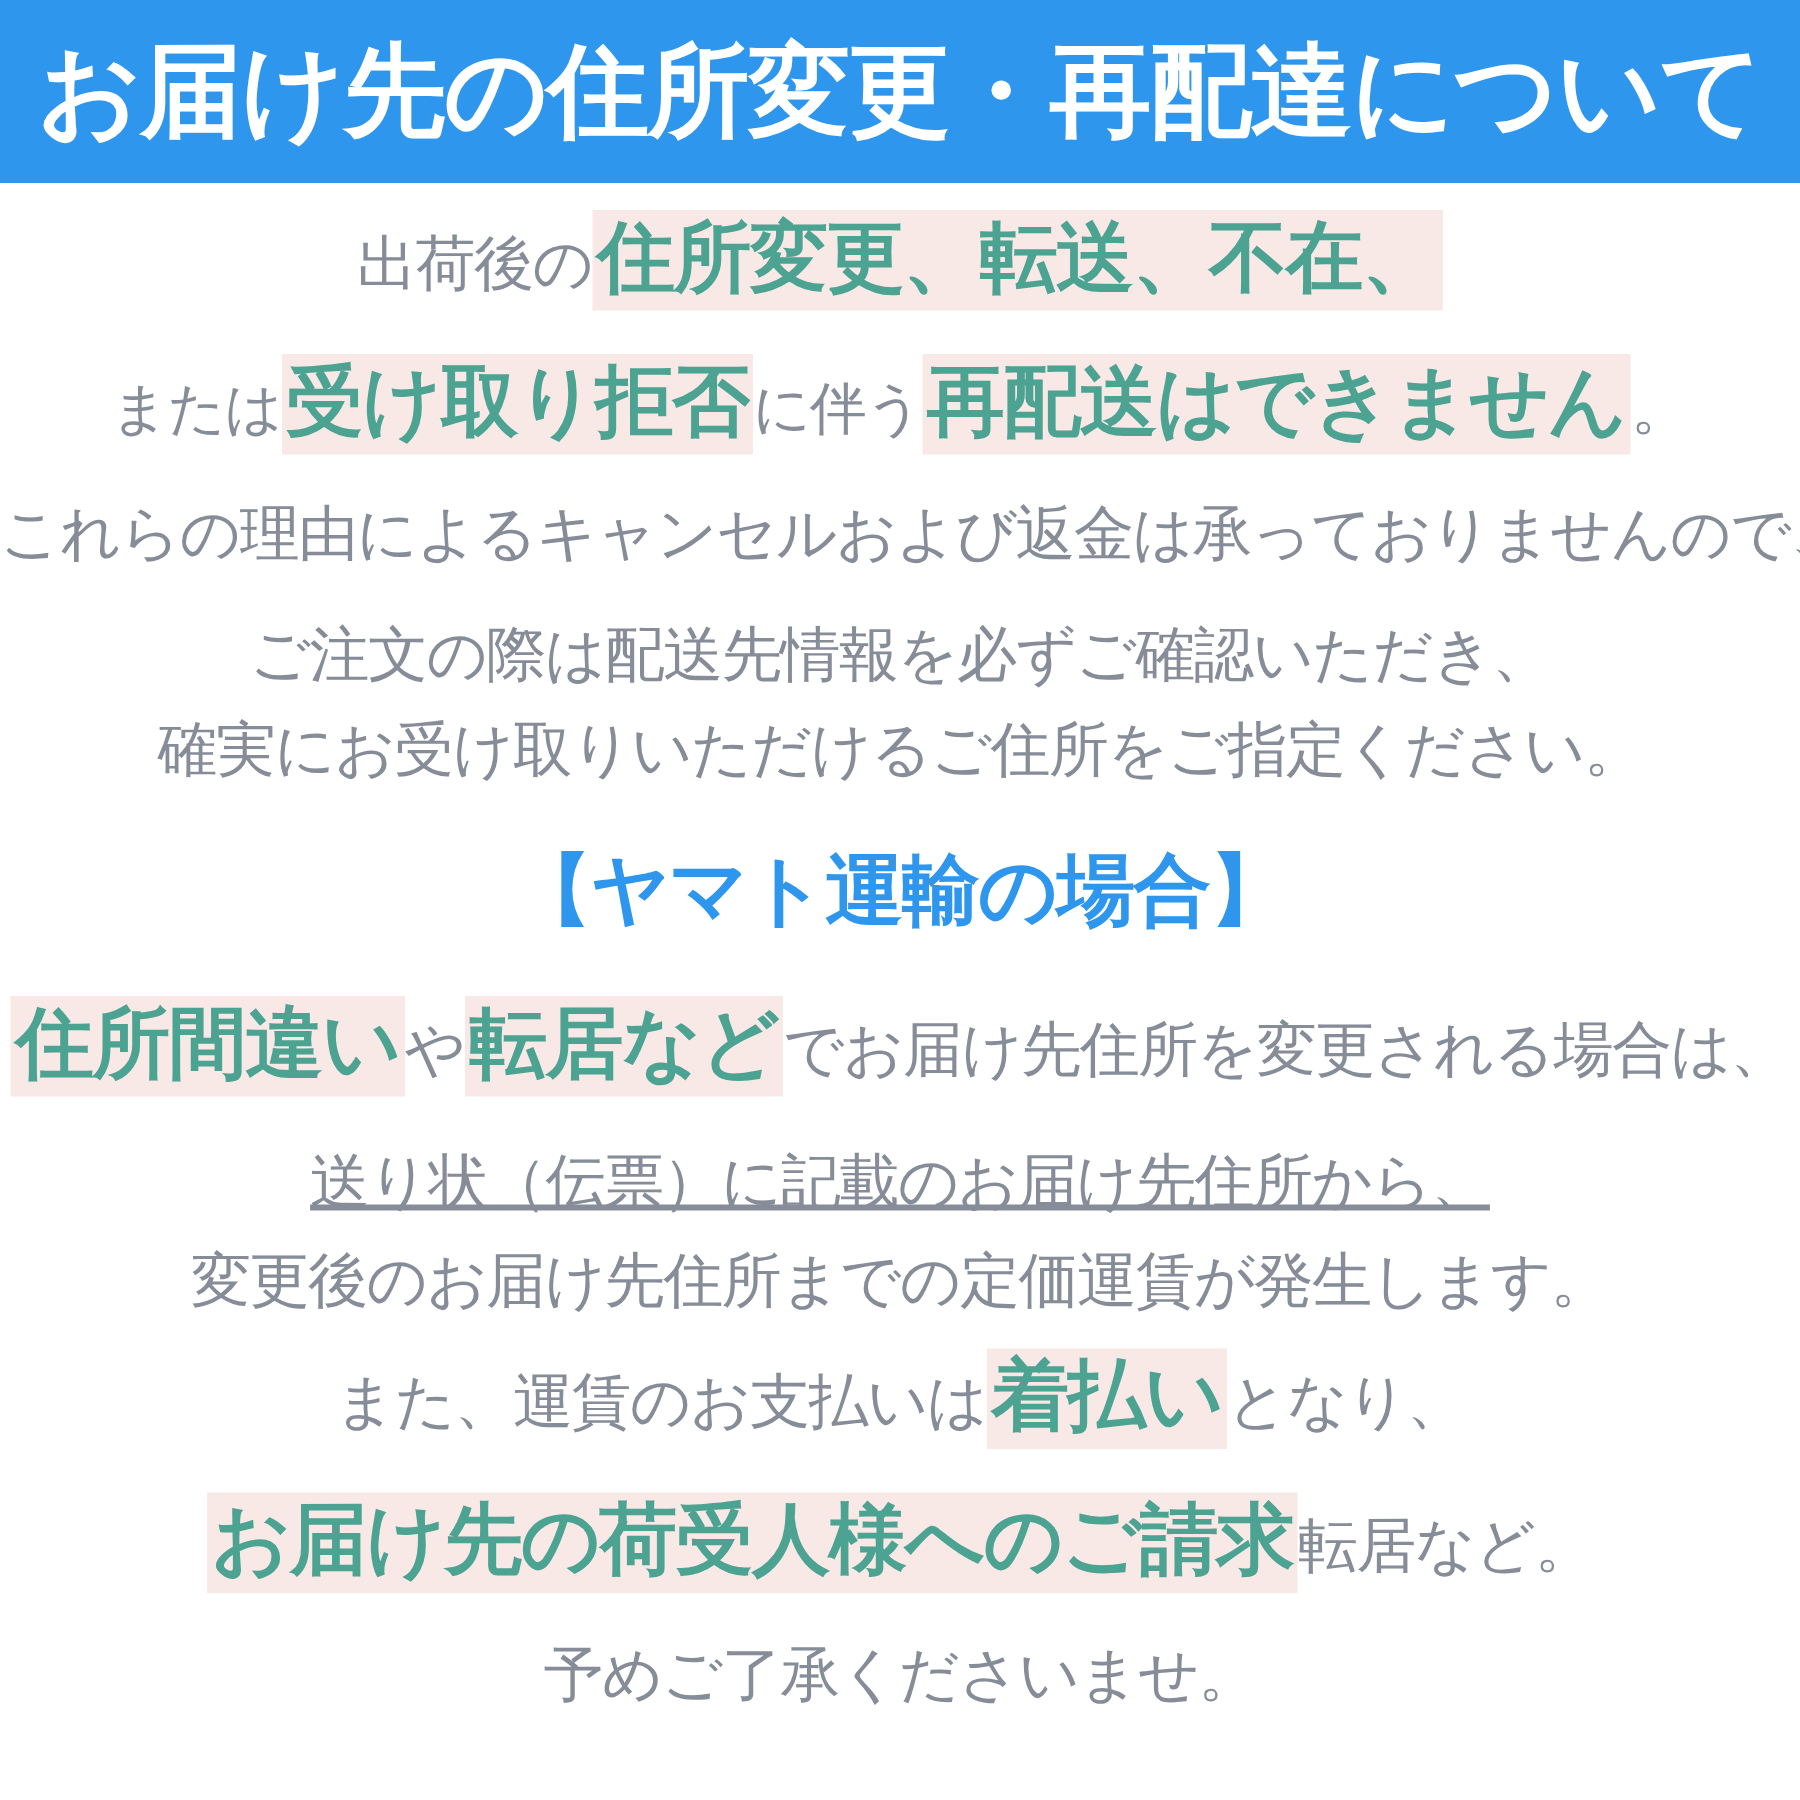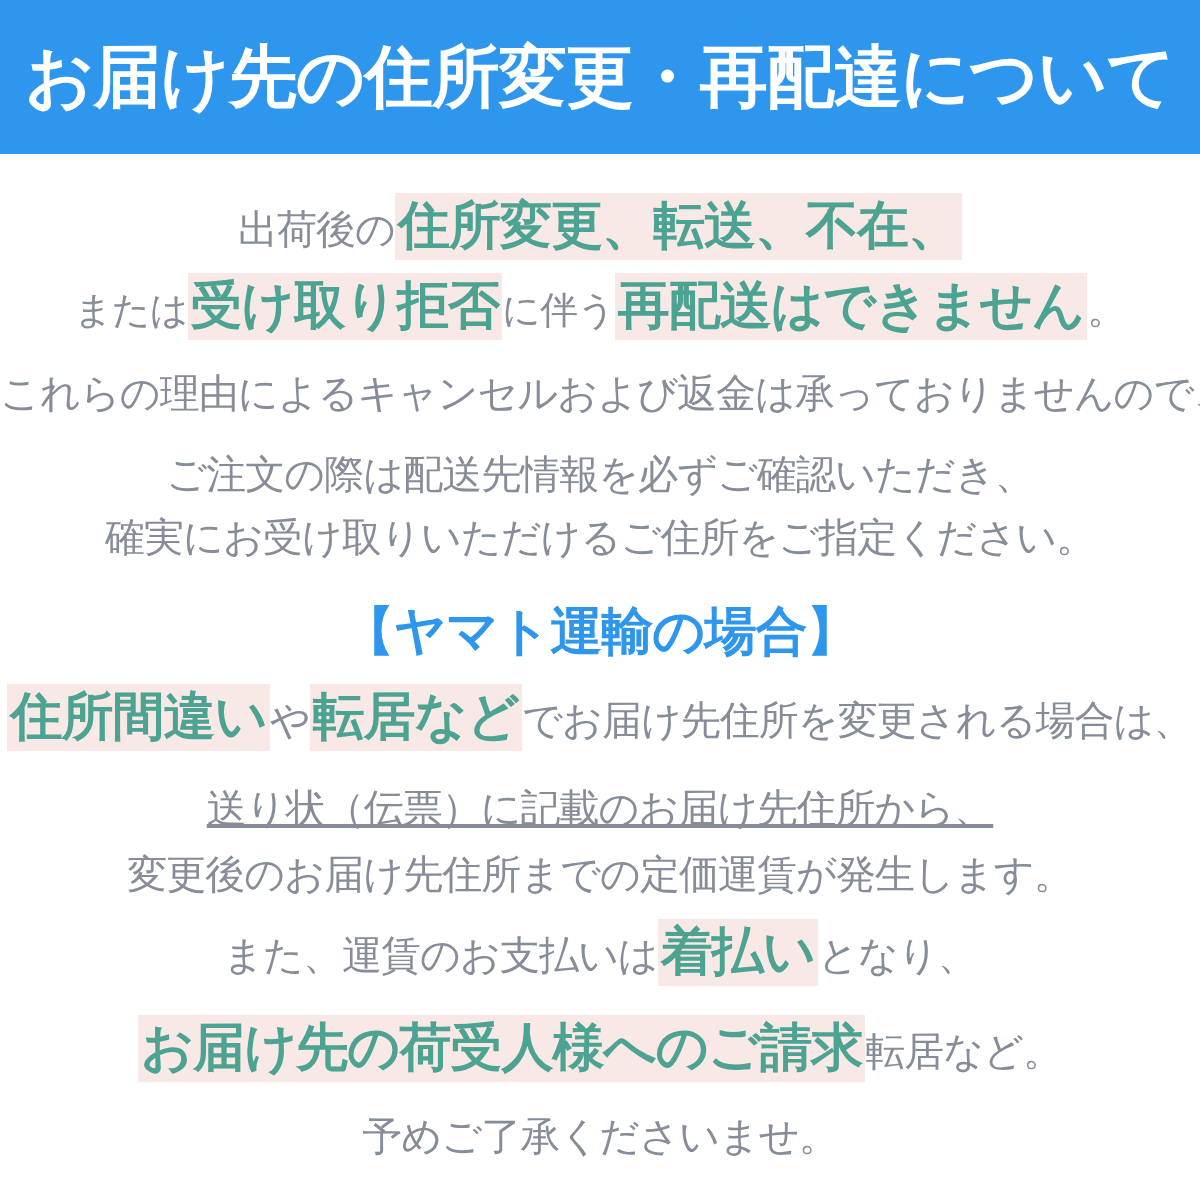--- a/index.html
+++ b/index.html
@@ -10,21 +10,21 @@
     --banner-text:#ffffff;
   }
   *{margin:0;padding:0;box-sizing:border-box;}
   html,body{width:1200px;height:1200px;}
   body{
     background:#ffffff;
     font-family:"Liberation Sans","DejaVu Sans",sans-serif;
     overflow:hidden;
   }
   .banner{
-    height:154px;
+    height:122px;
     background:var(--accent-blue);
     display:flex;
     align-items:center;
     justify-content:center;
   }
   .banner-title{
     color:var(--banner-text);
     font-size:68px;
     font-weight:700;
     letter-spacing:-1px;
@@ -52,26 +52,26 @@
   .mixed{line-height:64px;}
   .sm{font-size:38px;}
   .md{font-size:40px;}
   .em{
     font-size:52px;
     font-weight:700;
     color:var(--em-teal);
     background:var(--em-bg);
     padding:3px 3px 6px 3px;
   }
-  .m-line1{margin-top:39px;}
-  .m-line2{margin-top:3px;text-align:center;}
+  .m-line1{margin-top:18px;}
+  .m-line2{margin-top:19px;text-align:center;}
   .m-line3{margin-top:18px;}
   .m-line4{margin-top:31px;}
   .m-line5{margin-top:13px;}
-  .y-line1{margin-top:27px;}
+  .y-line1{margin-top:44px;}
   .y-line2{margin-top:22px;text-decoration:underline;}
   .y-line3{margin-top:16px;text-align:center;}
   .y-line4{margin-top:20px;}
   .y-line5{margin-top:19px;}
   .y-line6{margin-top:20px;font-family:Liberation Serif, serif;}
 </style>
 </head>
 <body>
 
 <header class="banner">

